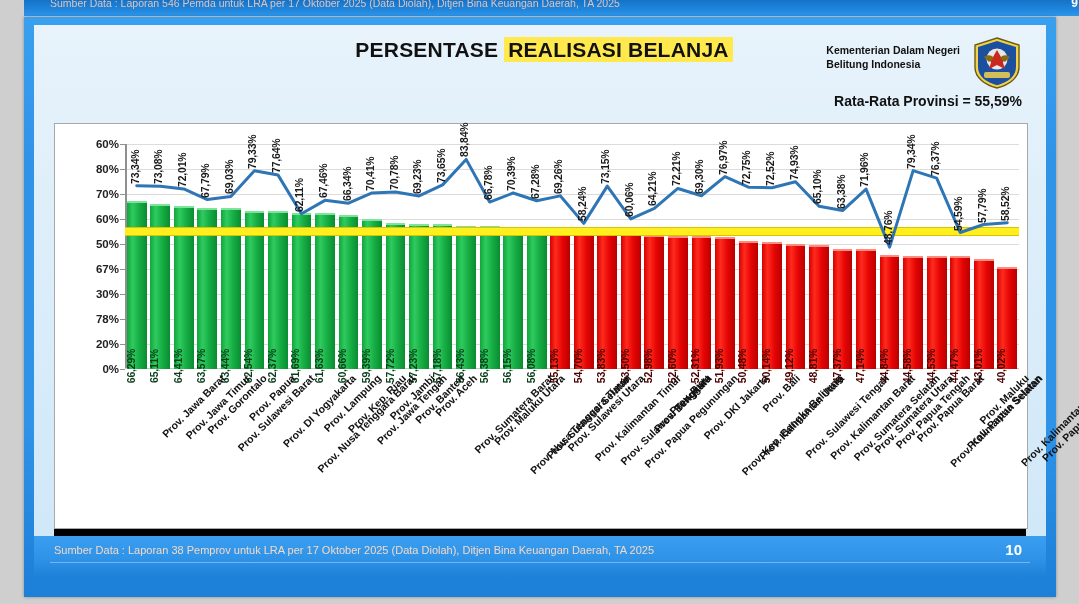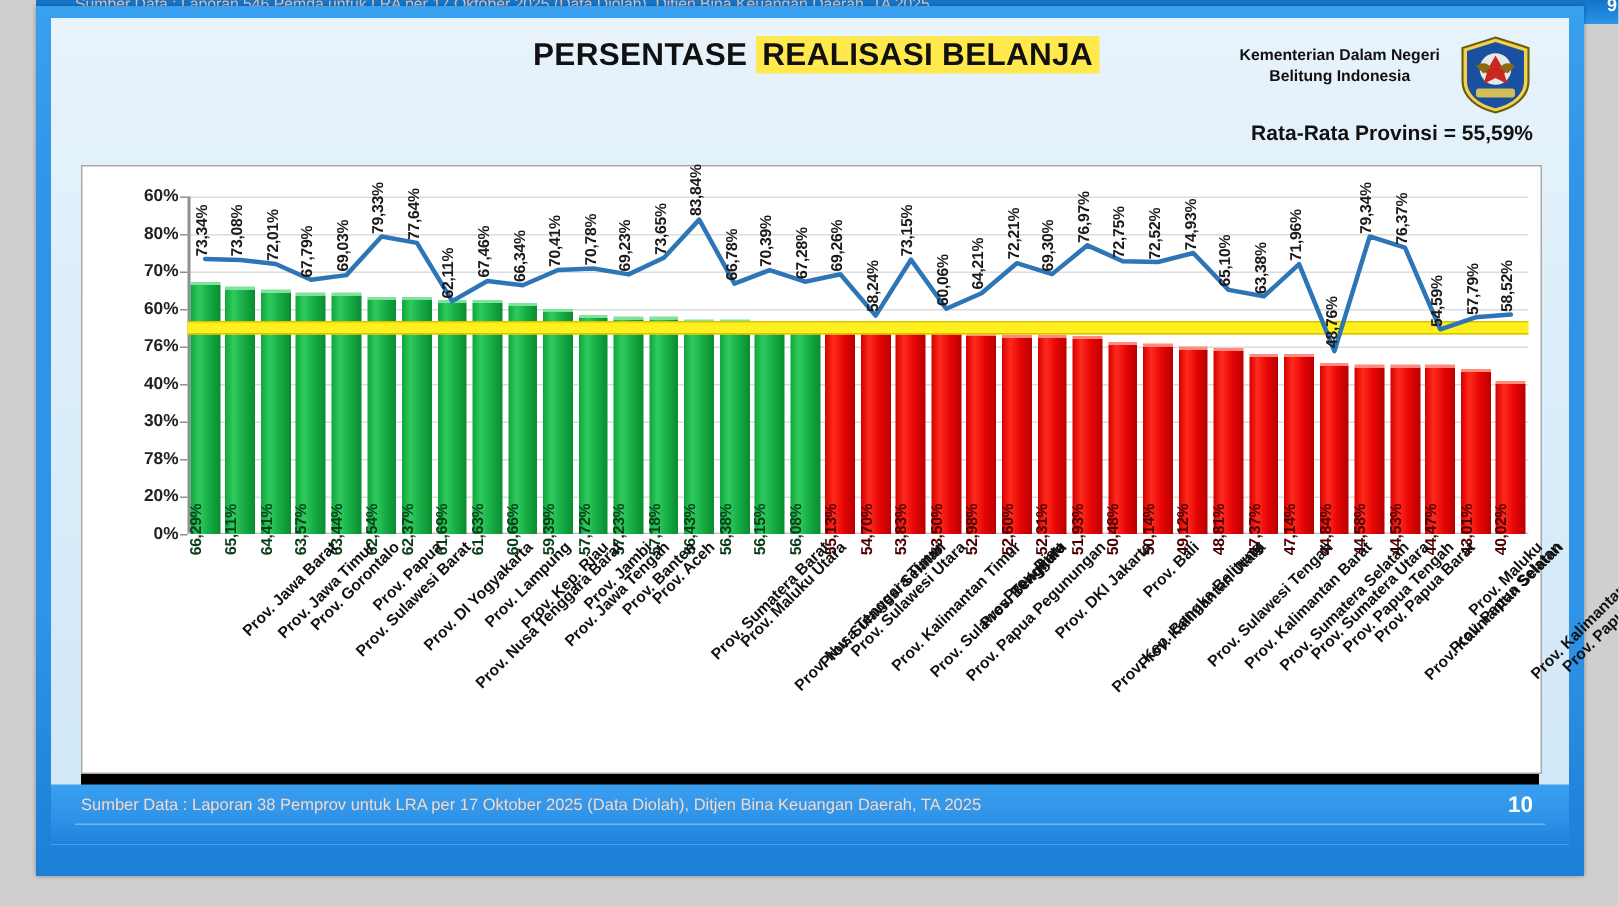--- a/index.html
+++ b/index.html
@@ -7,34 +7,34 @@
   body{font-family:"Liberation Sans",sans-serif;}
   .screen{position:relative;width:1079px;height:604px;overflow:hidden;background:#cfcfcf;}
 
   
   .prev-slide{position:absolute;left:24px;top:0;width:1068px;height:16px;
     background:linear-gradient(180deg,#1473c8 0%,#1f86dd 60%,#2f96ea 100%);overflow:hidden;}
   .prev-slide .ptxt{position:absolute;left:26px;top:-3px;font-size:10.5px;color:#f2c9b8;white-space:nowrap;opacity:.92;}
   .prev-slide .pnum{position:absolute;right:14px;top:-4px;font-size:12px;font-weight:bold;color:#fff;}
 
   
-  .slide{position:absolute;left:24px;top:4px;width:1032px;height:580px;
+  .slide{position:absolute;left:24px;top:17px;width:1032px;height:580px;
     background:linear-gradient(180deg,#39a0ef 0%,#2f93e8 25%,#2f93e8 70%,#1c7fd8 100%);
     box-shadow:0 0 3px rgba(0,0,0,.35);}
   .slide-inner{position:absolute;left:10px;top:8px;width:1012px;height:551px;
     background:linear-gradient(180deg,#e8f3fb 0%,#dceefa 40%,#cfe7f8 100%);}
 
   
   .header{position:absolute;left:0;top:0;width:100%;height:86px;}
   .title-wrap{position:absolute;left:300px;top:12px;width:420px;text-align:center;}
   .title-l1{font-size:21px;font-weight:bold;color:#111;letter-spacing:.2px;line-height:26px;white-space:nowrap;}
   .title-l2{font-size:21px;font-weight:bold;color:#111;letter-spacing:.2px;line-height:28px;white-space:nowrap;}
   .hl{background:#ffe94d;padding:1px 4px;}
 
-  .ministry{position:absolute;right:86px;top:18px;text-align:center;font-size:10.5px;
+  .ministry{position:absolute;right:86px;top:18px;text-align:left;font-size:10.5px;
     font-weight:bold;color:#111;line-height:14px;}
   .crest{position:absolute;right:24px;top:12px;width:50px;height:52px;}
 
   .avg{position:absolute;right:24px;top:68px;font-size:14px;font-weight:bold;color:#111;white-space:nowrap;}
 
   
   .chart-frame{position:absolute;left:20px;top:98px;width:972px;height:404px;
     background:#fff;border:1px solid #a9a9a9;}
   .plot{position:absolute;left:70px;top:20px;right:8px;height:225px;}
   .plot-area{position:absolute;left:0;top:0;right:0;bottom:0;}
@@ -149,23 +149,23 @@
               </div>
             <div id="yticks">
                 <div class="ytick" style="top: 100%;">0%</div>
                 <div class="ytickmark" style="top: 100%;"></div>
                 <div class="ytick" style="top: 88.8889%;">20%</div>
                 <div class="ytickmark" style="top: 88.8889%;"></div>
                 <div class="ytick" style="top: 77.7778%;">78%</div>
                 <div class="ytickmark" style="top: 77.7778%;"></div>
                 <div class="ytick" style="top: 66.6667%;">30%</div>
                 <div class="ytickmark" style="top: 66.6667%;"></div>
-                <div class="ytick" style="top: 55.5556%;">40%</div>
+                <div class="ytick" style="top: 55.5556%;">67%</div>
                 <div class="ytickmark" style="top: 55.5556%;"></div>
-                <div class="ytick" style="top: 44.4444%;">76%</div>
+                <div class="ytick" style="top: 44.4444%;">50%</div>
                 <div class="ytickmark" style="top: 44.4444%;"></div>
                 <div class="ytick" style="top: 33.3333%;">60%</div>
                 <div class="ytickmark" style="top: 33.3333%;"></div>
                 <div class="ytick" style="top: 22.2222%;">70%</div>
                 <div class="ytickmark" style="top: 22.2222%;"></div>
                 <div class="ytick" style="top: 11.1111%;">80%</div>
                 <div class="ytickmark" style="top: 11.1111%;"></div>
                 <div class="ytick" style="top: 0%;">60%</div>
                 <div class="ytickmark" style="top: 0%;"></div>
               </div>

